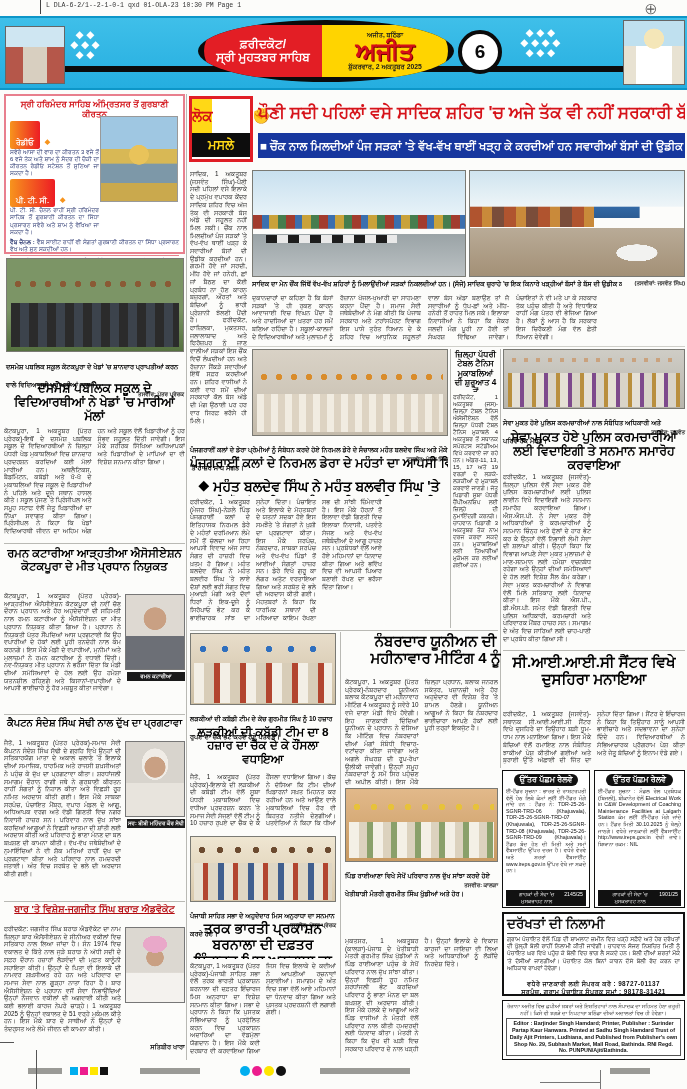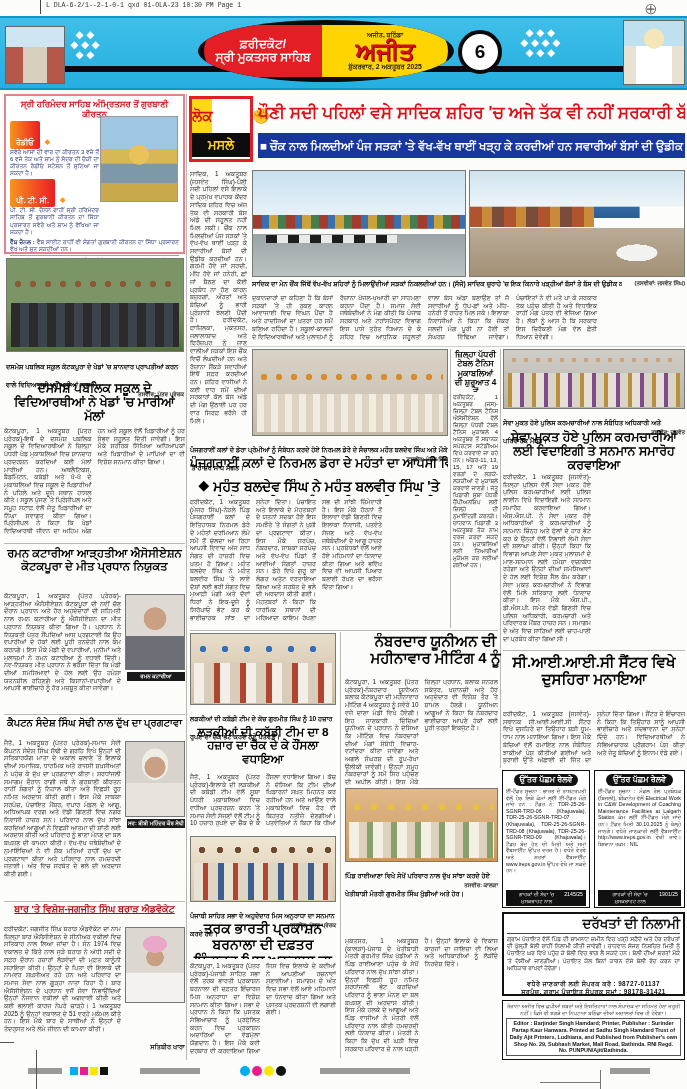--- a/index.html
+++ b/index.html
@@ -100,21 +100,21 @@
      linear-gradient(#dcd8d1 0 60%,#f4f2ee 61%);}
   .plabel{clear:right;float:right;width:58px;background:#1a1a1a;color:#fff;font-size:5.4px;font-weight:bold;
           text-align:center;line-height:7px;margin:0 0 2px 4px;padding:1px 0;}
   .redhl{color:#b40d12;text-decoration:underline;}
   
   .nbox{position:absolute;border:1.5px solid #111;background:#fff;box-sizing:border-box;padding:2px 3px;}
   .npill{background:#111;color:#fff;font-weight:bold;font-size:8px;text-align:center;border-radius:7px;
          margin:1px 8px 2px;padding:1px 0;}
   .ntxt{font-size:5.3px;line-height:6.6px;text-align:justify;color:#111;overflow:hidden;}
   .nfoot{background:#111;color:#fff;font-size:5.2px;text-align:center;margin-top:2px;padding:1px 0;display:flex;justify-content:space-between;padding:1px 3px;}
-  .nilami-title{font-weight:bold;font-size:13.5px;text-align:right;border-bottom:1px solid #444;padding-bottom:1px;margin-bottom:2px;}
+  .nilami-title{font-weight:bold;font-size:13.5px;text-align:left;border-bottom:1px solid #444;padding-bottom:1px;margin-bottom:2px;}
   .contact{font-weight:bold;font-size:6.4px;letter-spacing:.4px;text-align:center;line-height:8.4px;}
   .imprint-pa{font-size:5.3px;line-height:6.6px;text-align:center;color:#222;}
   .imprint-en{font-size:5.4px;line-height:6.8px;font-weight:bold;text-align:center;color:#111;border:1px solid #555;margin-top:2px;padding:1px 2px;}
   
   .slug{position:absolute;left:46px;top:2px;font-family:"Liberation Mono",monospace;font-size:6.5px;color:#333;}
   .reg{position:absolute;left:645px;top:0;font-size:15px;color:#555;}
   .dot{width:10px;height:10px;border-radius:50%;display:inline-block;margin-right:2px;}
   .sq{width:8px;height:8px;display:inline-block;margin-right:1px;}
   .gbar{height:6px;background:#9a9a96;display:inline-block;}
 </style>
@@ -132,21 +132,21 @@
     <div class="diamonds" style="left:70px;top:12px;">◆◆<br>◆◆◆<br>◆◆</div>
     <div class="diamonds" style="left:520px;top:10px;">◆◆◆<br>◆◆◆◆<br>◆◆◆</div>
 
   </div>
   <div class="mast-img img-fort"></div>
   <div class="mast-img img-temple"></div>
   <div class="oval">
     <div class="oval-in">
       <div class="ov-red">
         <span>ਫ਼ਰੀਦਕੋਟ/</span>
-        <span>ਸ੍ਰੀ ਮੁਕਤਸਰ ਸਾਹਿਬ</span>
+        <span>ਸ੍ਰੀ ਮੁਹਤਬਰ ਸਾਹਿਬ</span>
       </div>
       <div class="ov-yel">
         <span class="brand-top">ਅਜੀਤ, ਬਠਿੰਡਾ</span>
         <span class="brand">ਅਜੀਤ</span>
         <span class="brand-date">ਸ਼ੁੱਕਰਵਾਰ, 2 ਅਕਤੂਬਰ 2025</span>
       </div>
     </div>
   </div>
   <div class="pgcirc">6</div>
 

